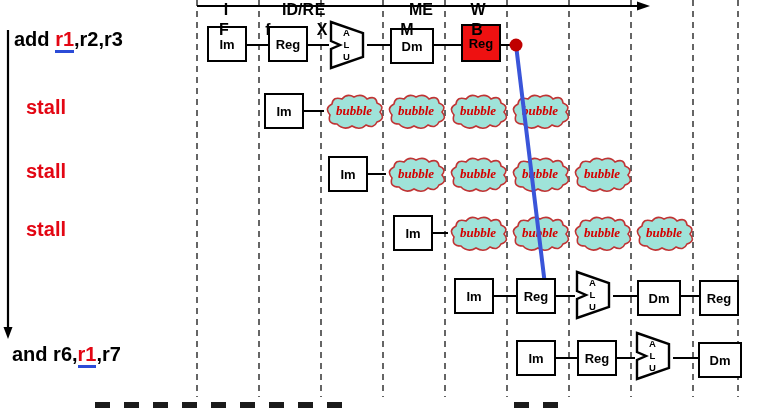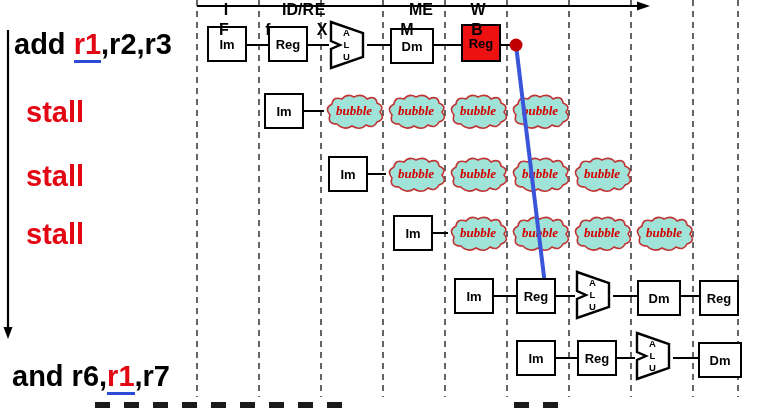--- a/index.html
+++ b/index.html
@@ -37,21 +37,21 @@
     writing-mode: vertical-rl; text-orientation: upright;
     font-weight: 700; font-size: 9.5px; letter-spacing: 1px; color: #000;
   }
 
   .hdr {
     position: absolute; transform: translateX(-50%); font-weight: 700; font-size: 16px;
     color: #000; z-index: 5; white-space: nowrap;
   }
 
   .instr {
-    position: absolute; font-weight: 700; font-size: 29px; color: #000;
+    position: absolute; font-weight: 700; font-size: 20px; color: #000;
     z-index: 5; white-space: nowrap;
   }
   .instr .hz {
     color: var(--hazard-reg-text, #e30613);
     border-bottom: 3px solid var(--hazard-underline, #2b4bd7);
   }
   .instr.stall { color: var(--stall-text, #e30613); }
 
   .crop-strip {
     position: absolute; height: 6px; z-index: 1;
@@ -112,21 +112,21 @@
   <div class="hdr" style="left:322px;top:21px">X</div>
   <div class="hdr" style="left:421px;top:1px">ME</div>
   <div class="hdr" style="left:407px;top:21px">M</div>
   <div class="hdr" style="left:478px;top:1px">W</div>
   <div class="hdr" style="left:477px;top:21px">B</div>
 
   <div class="instr" style="left:14px;top:28px"><span>add </span><span class="hz">r1</span><span>,r2,r3</span></div>
   <div class="instr stall" style="left:26px;top:96px">stall</div>
   <div class="instr stall" style="left:26px;top:160px">stall</div>
   <div class="instr stall" style="left:26px;top:218px">stall</div>
-  <div class="instr" style="left:12px;top:360px"><span>and r6,</span><span class="hz">r1</span><span>,r7</span></div>
+  <div class="instr" style="left:12px;top:343px"><span>and r6,</span><span class="hz">r1</span><span>,r7</span></div>
 
   <div class="box" style="left:207px;top:26px">Im</div>
   <div class="box" style="left:268px;top:26px">Reg</div>
   <div class="alu" style="left:329px;top:20px">
     <span class="alu-shape">
         <svg viewBox="0 0 38 50" preserveAspectRatio="none">
           <polygon points="2,2 34,13 34,37 2,48 2,29 11,25 2,21"></polygon>
         </svg>
       </span>
     <span class="alu-label">ALU</span>

